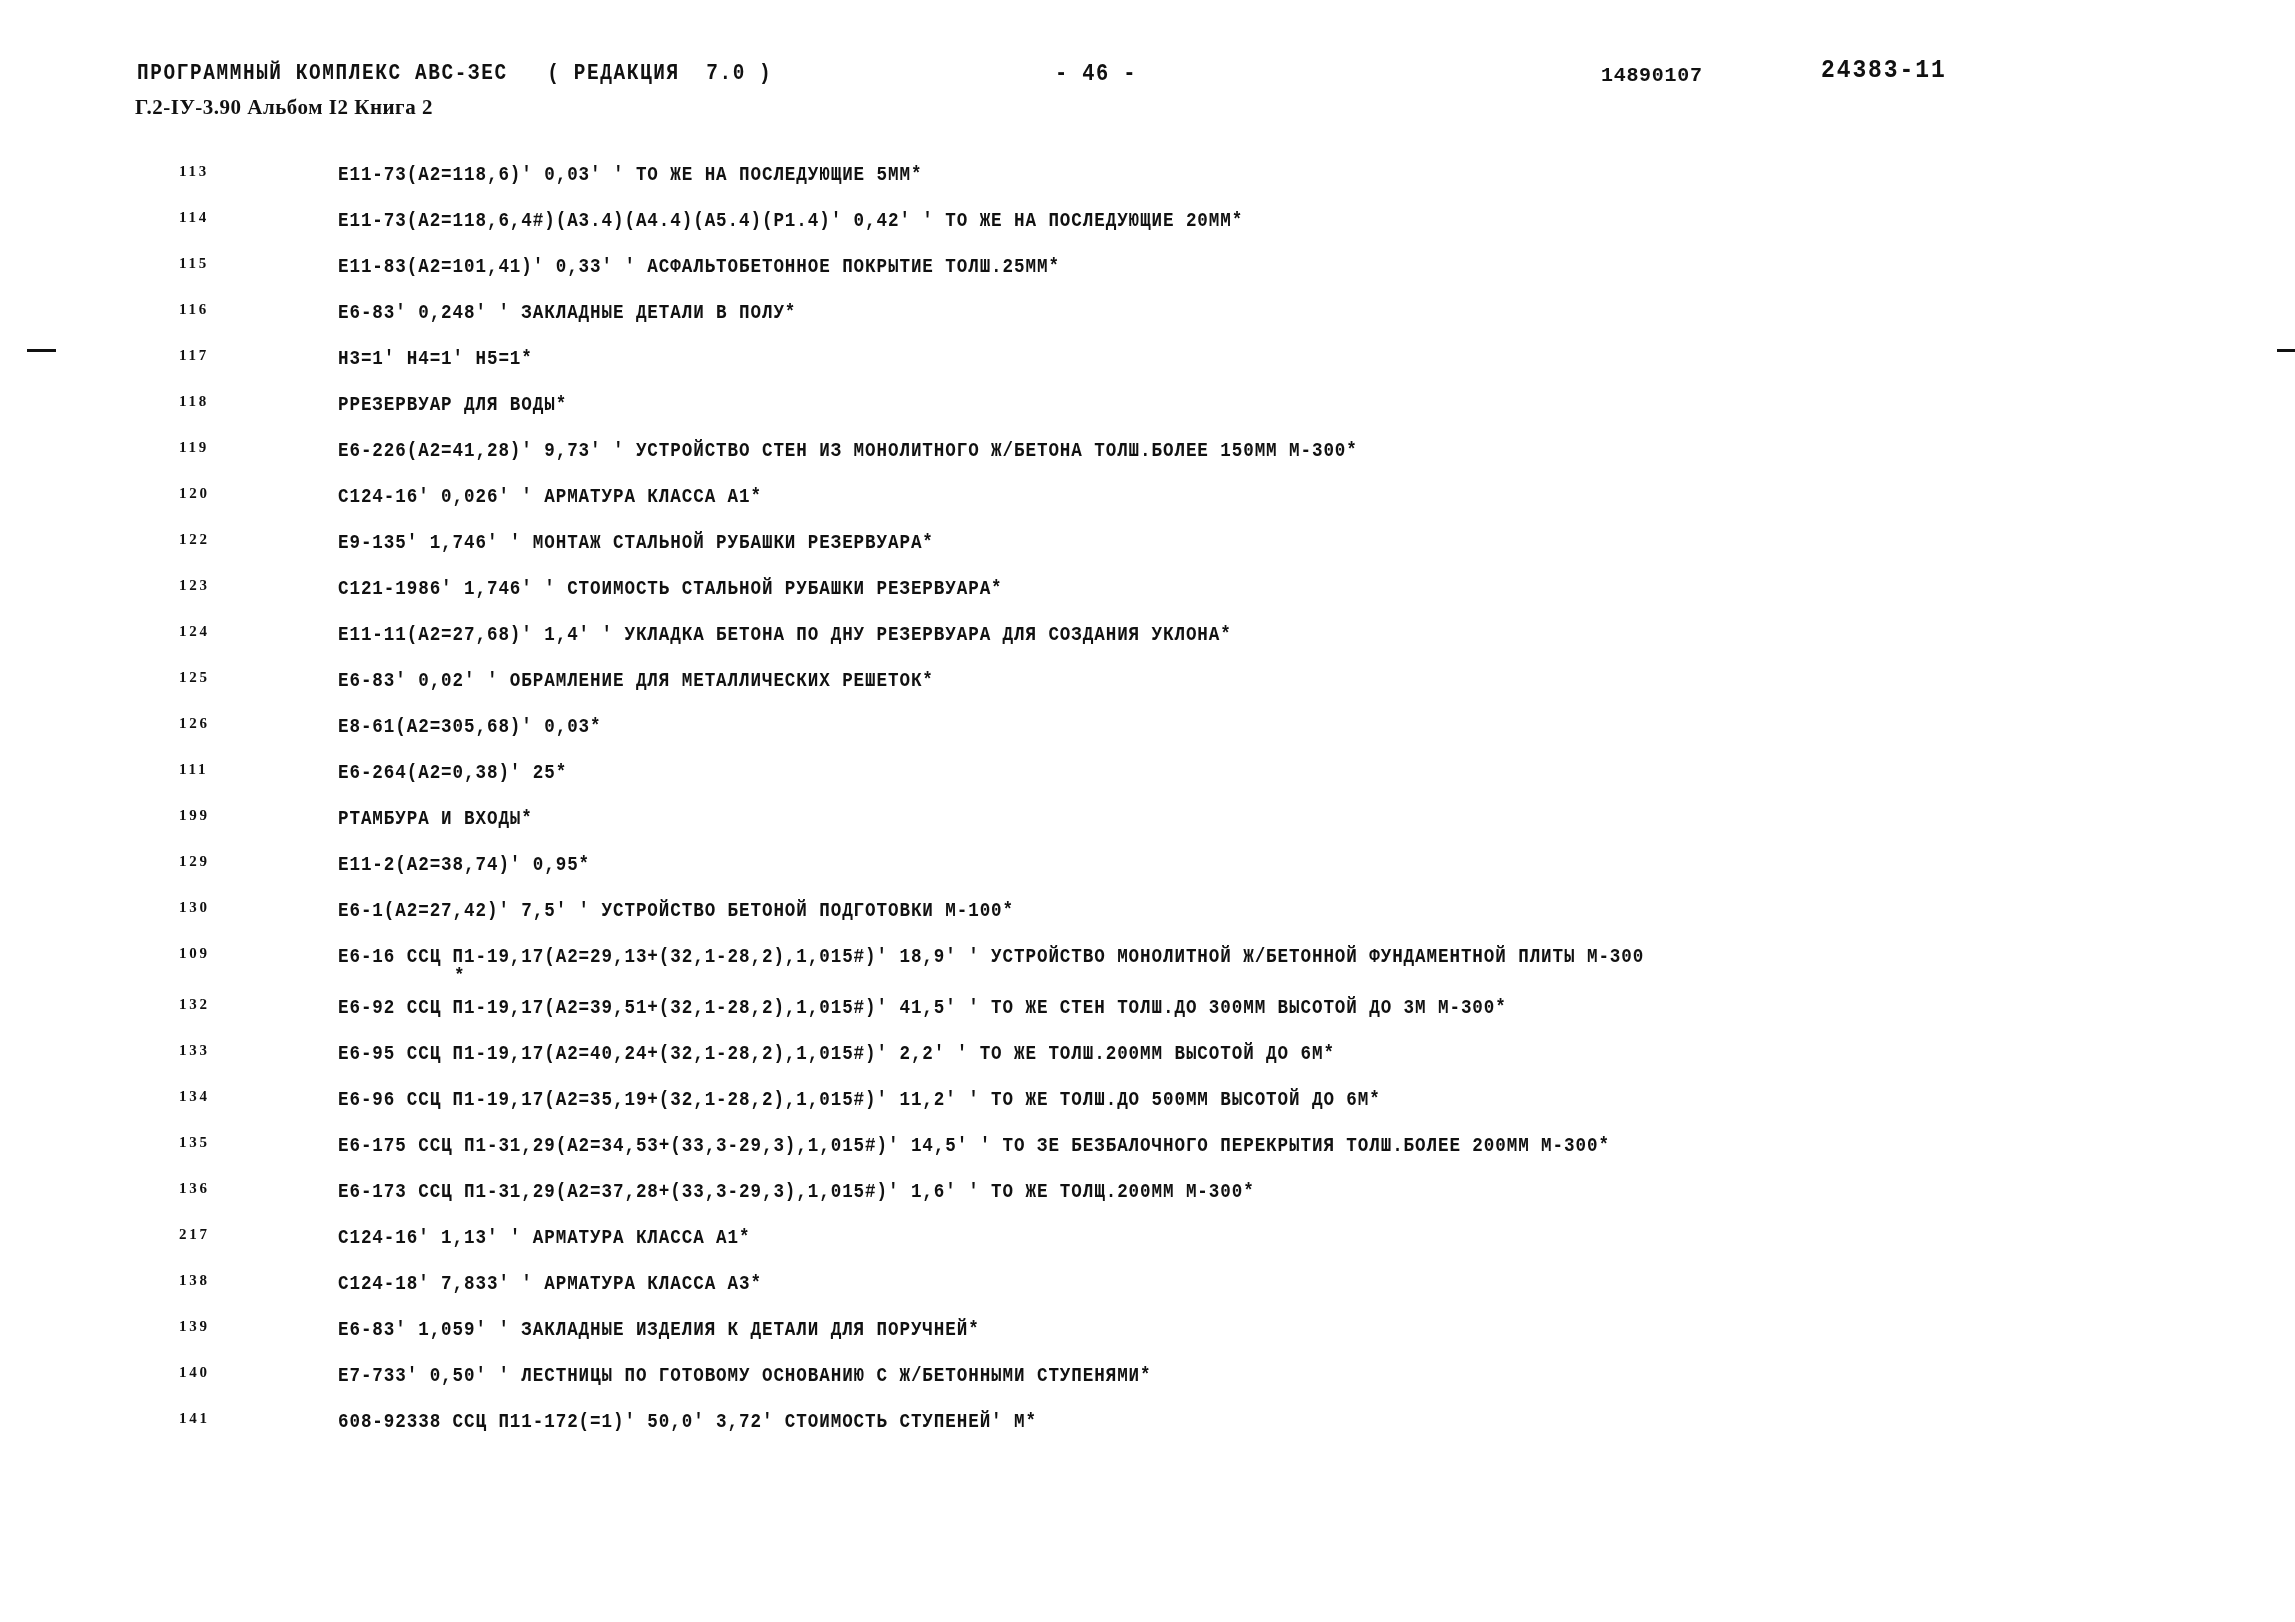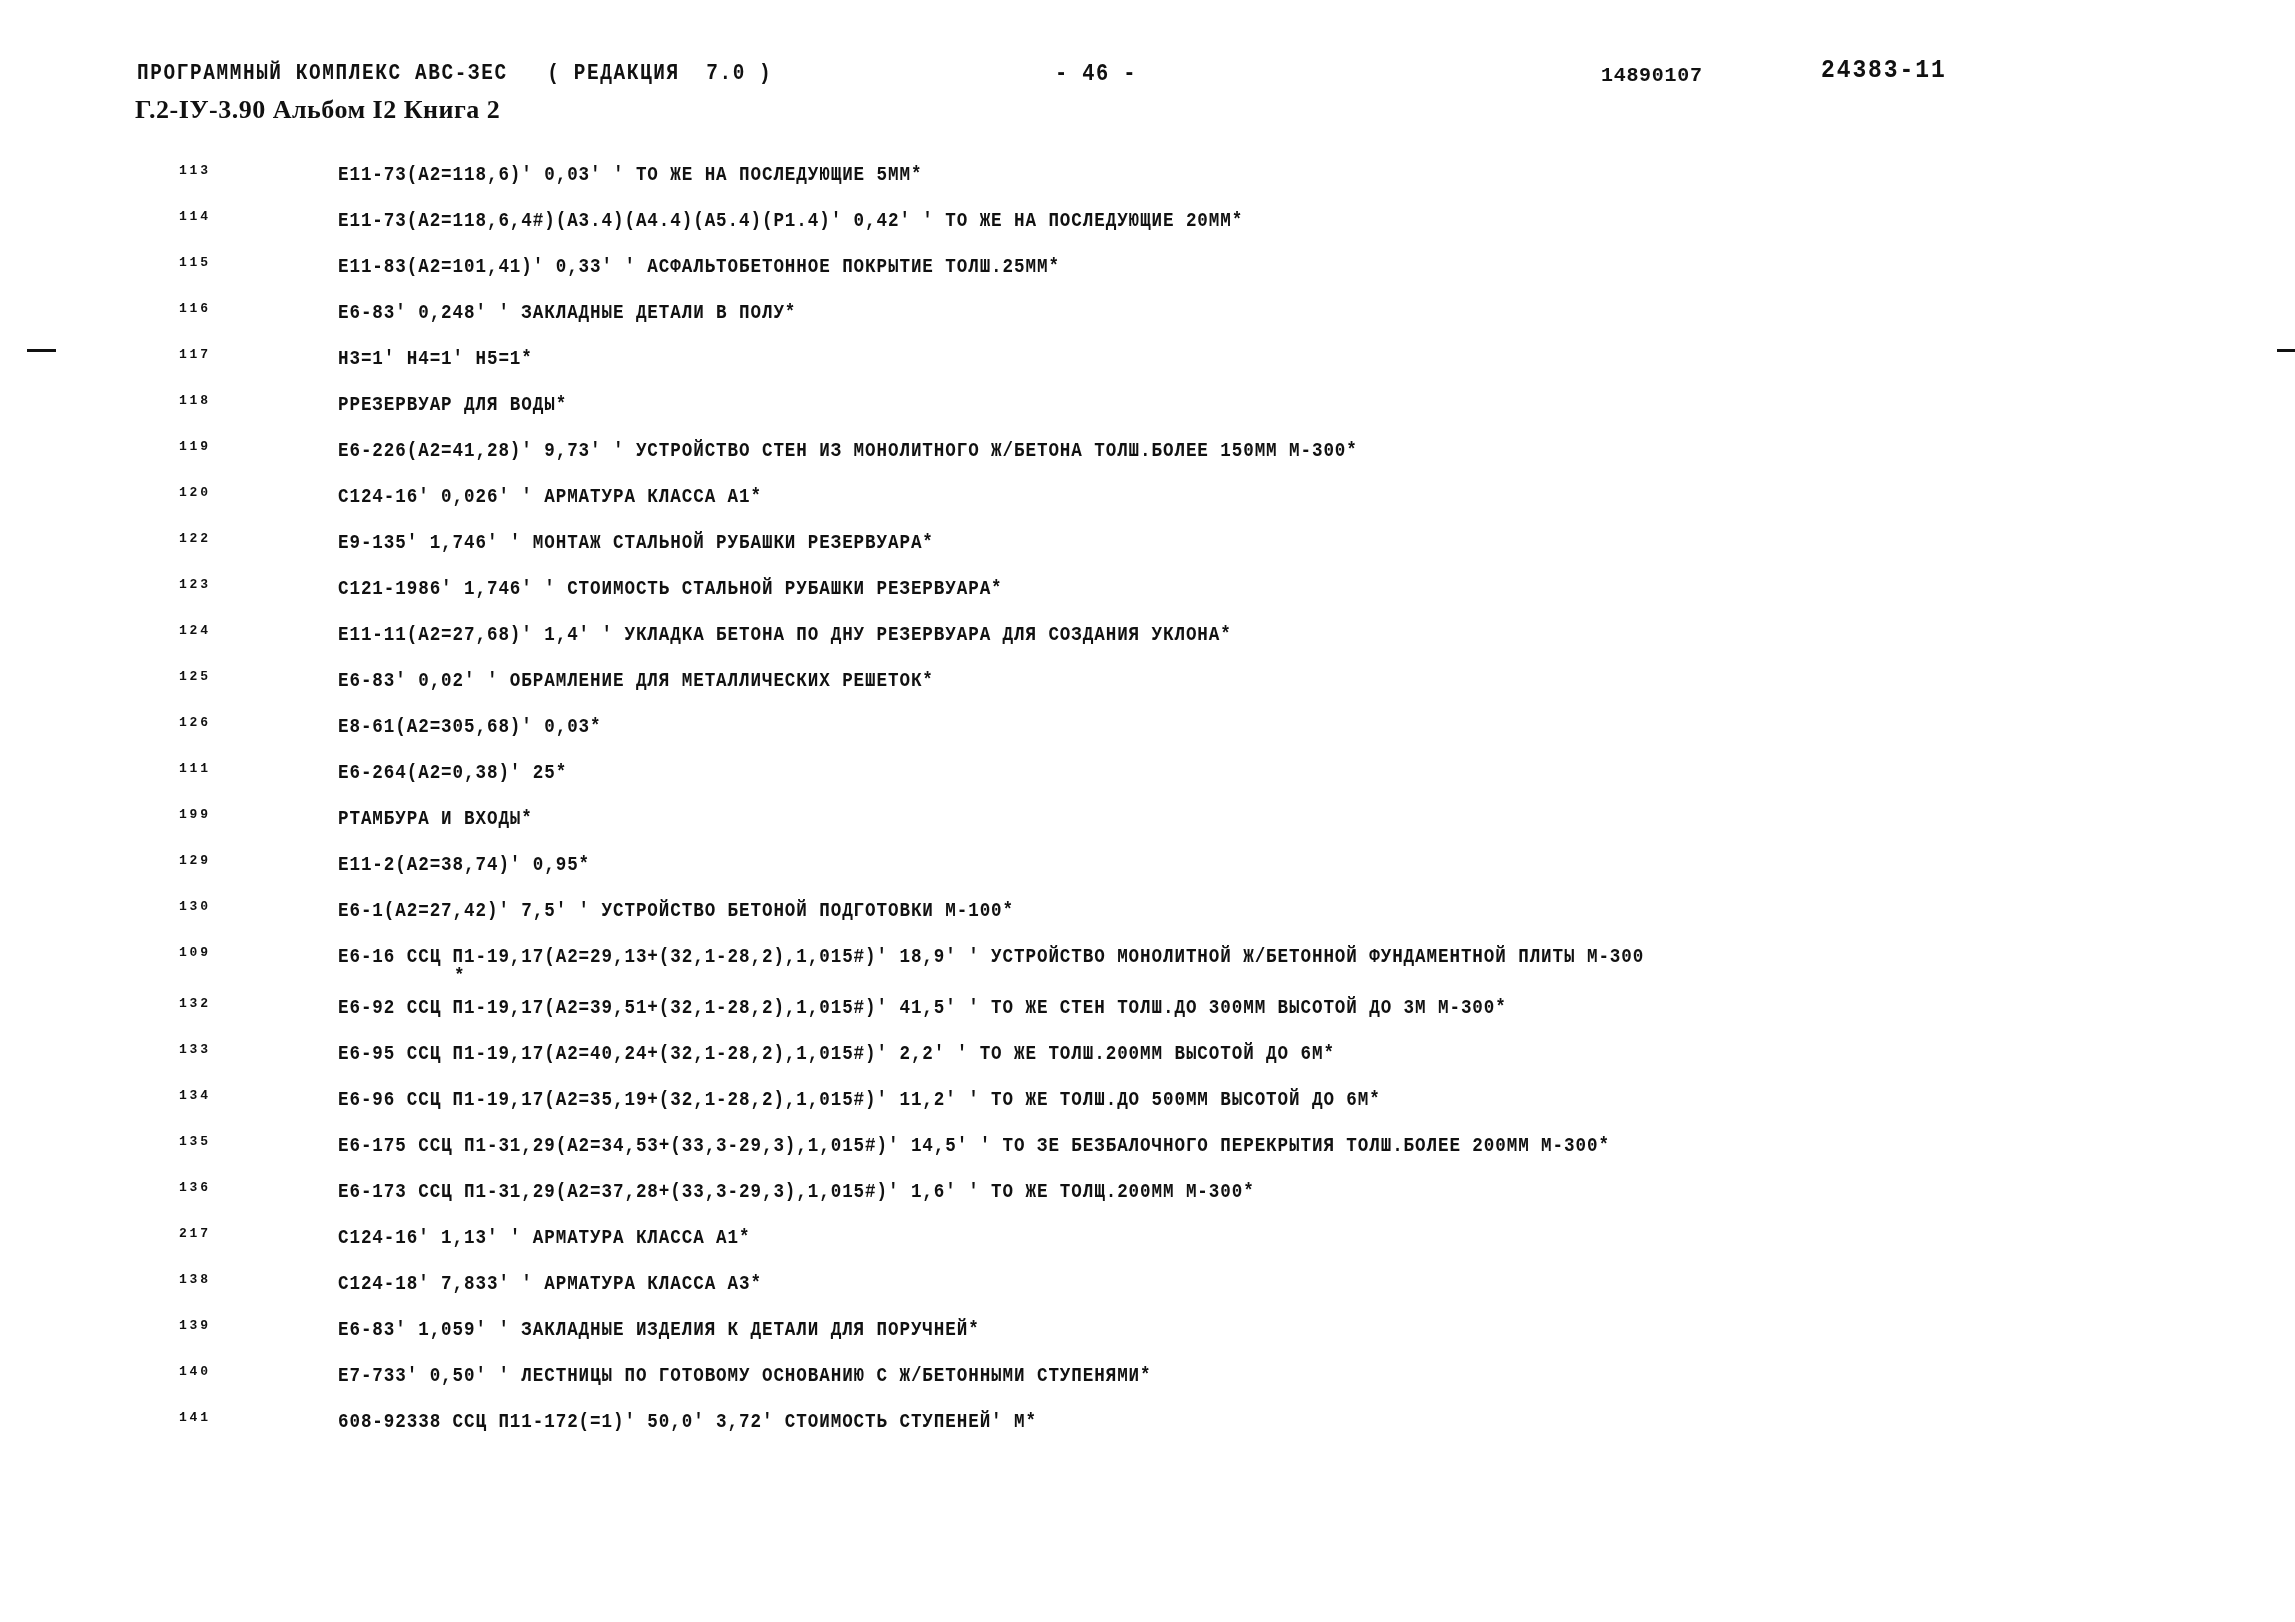--- a/index.html
+++ b/index.html
@@ -67,21 +67,21 @@
     letter-spacing: 1.9px;
     white-space: pre;
     font-weight: 700;
     transform: scaleY(1.1);
     transform-origin: left top;
   }
   .hdr-album {
     position: absolute;
     left: 116px;
     top: 35px;
-    font-size: 26px;
+    font-size: 21px;
     letter-spacing: 0.5px;
     white-space: pre;
     font-weight: 700;
     font-family: "Liberation Serif", "DejaVu Serif", serif;
     text-align: right;
   }
 
   
   .tick {
     position: absolute;
@@ -100,23 +100,24 @@
   }
   .row {
     position: relative;
     height: 46px;
     white-space: pre;
   }
   .row-num {
     position: absolute;
     left: 160px;
     top: 0;
-    font-size: 13px;
+    font-size: 15px;
     letter-spacing: 2.8px;
     font-weight: 700;
+    font-family: Liberation Serif, serif;
   }
   .row-txt {
     position: absolute;
     left: 319px;
     top: 0;
     font-size: 17.6px;
     letter-spacing: 0.9px;
     font-weight: 700;
     transform: scaleY(1.12);
     transform-origin: left top;

